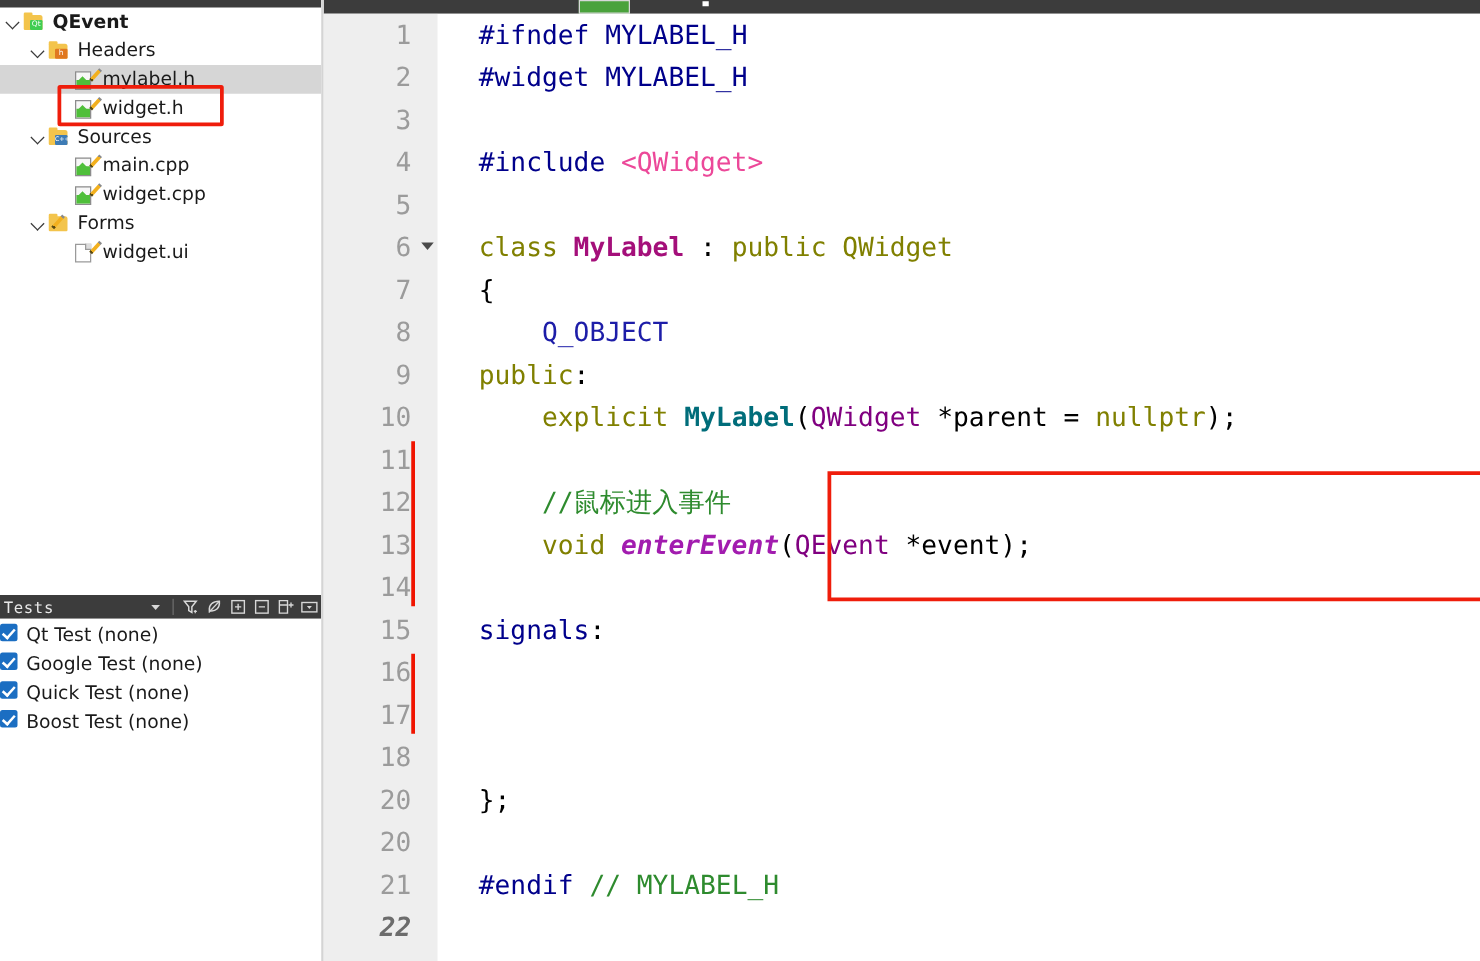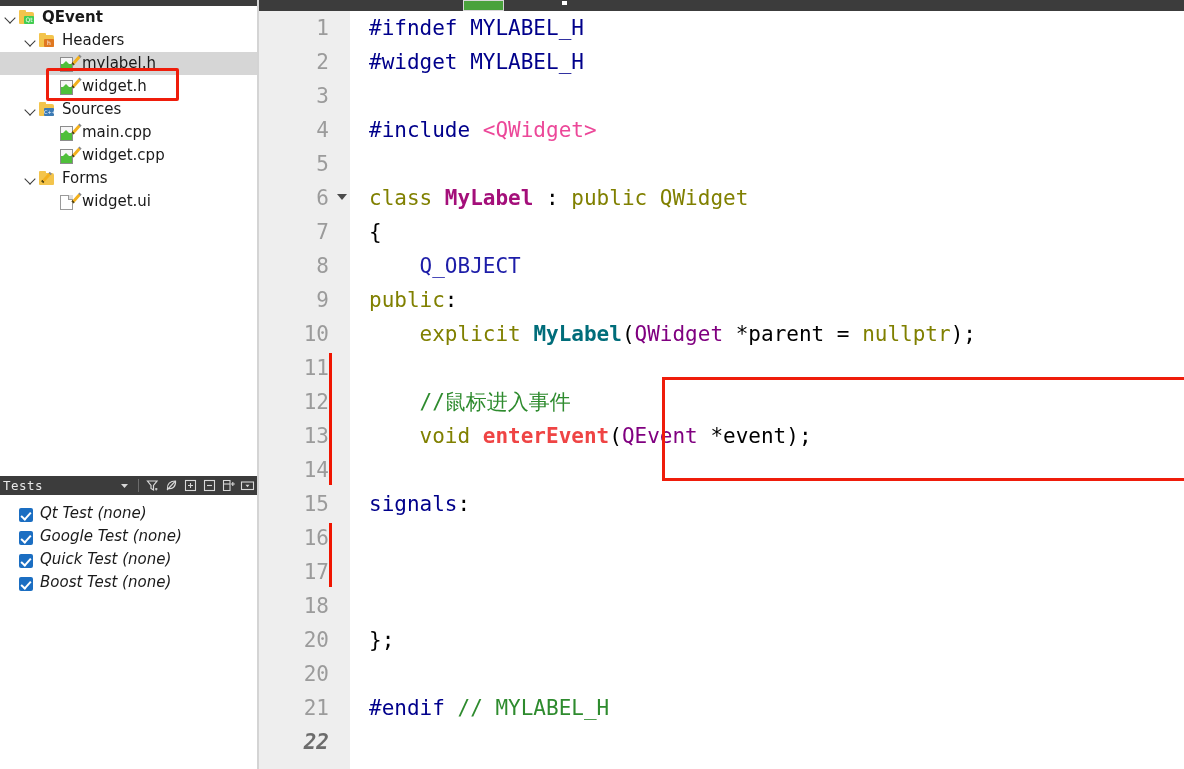--- a/index.html
+++ b/index.html
@@ -221,25 +221,23 @@
     position: absolute;
     left: 0; top: 495px; width: 257px; height: 274px;
     background: #ffffff;
     padding-top: 4px;
     font-size: 15px;
     color: #1a1a1a;
   }
   .test-row {
     height: 23px;
     display: flex;
-    align-items: flex-end;
-    padding-left: 19px;
+    align-items: flex-start;
     white-space: nowrap;
     cursor: default;
-    font-style: italic;
   }
   .checkbox {
     width: 14px; height: 14px;
     background: #1b6ec2;
     border-radius: 2px;
     margin-right: 7px;
     position: relative;
     flex: 0 0 auto;
   }
   .checkbox::after {
@@ -293,39 +291,39 @@
   .fold {
     position: absolute;
     left: 78px; top: 13px;
     width: 0; height: 0;
     border-left: 5px solid transparent;
     border-right: 5px solid transparent;
     border-top: 6px solid #4a4a4a;
   }
   .code {
     position: absolute;
-    left: 110px; top: 0;
+    left: 124px; top: 0;
     line-height: 34px;
     white-space: pre;
   }
   .changebar {
     position: absolute;
     left: 70px;
     width: 3px;
     background: #f01400;
   }
 
   
   .t-pre     { color: #00008b; }                 
   .t-inc     { color: #ec4899; }                 
   .t-kw      { color: #808000; }                 
   .t-type    { color: #800080; }                 
   .t-class   { color: #a40f7a; font-weight: bold;}
   .t-func    { color: #006d7a; font-weight: bold;}
-  .t-funci   { color: #ef4444; font-weight: bold; }
+  .t-funci   { color: #a21caf; font-weight: bold; font-style: italic;}
   .t-macro   { color: #1d1da8; }                 
   .t-label   { color: #00008b; }                 
   .t-plain   { color: #000000; }
   .t-comment { color: #2e8b2e; }
   .t-op      { color: #000000; }
 
   
   .code-highlight {
     position: absolute;
     left: 403px; top: 366px;

